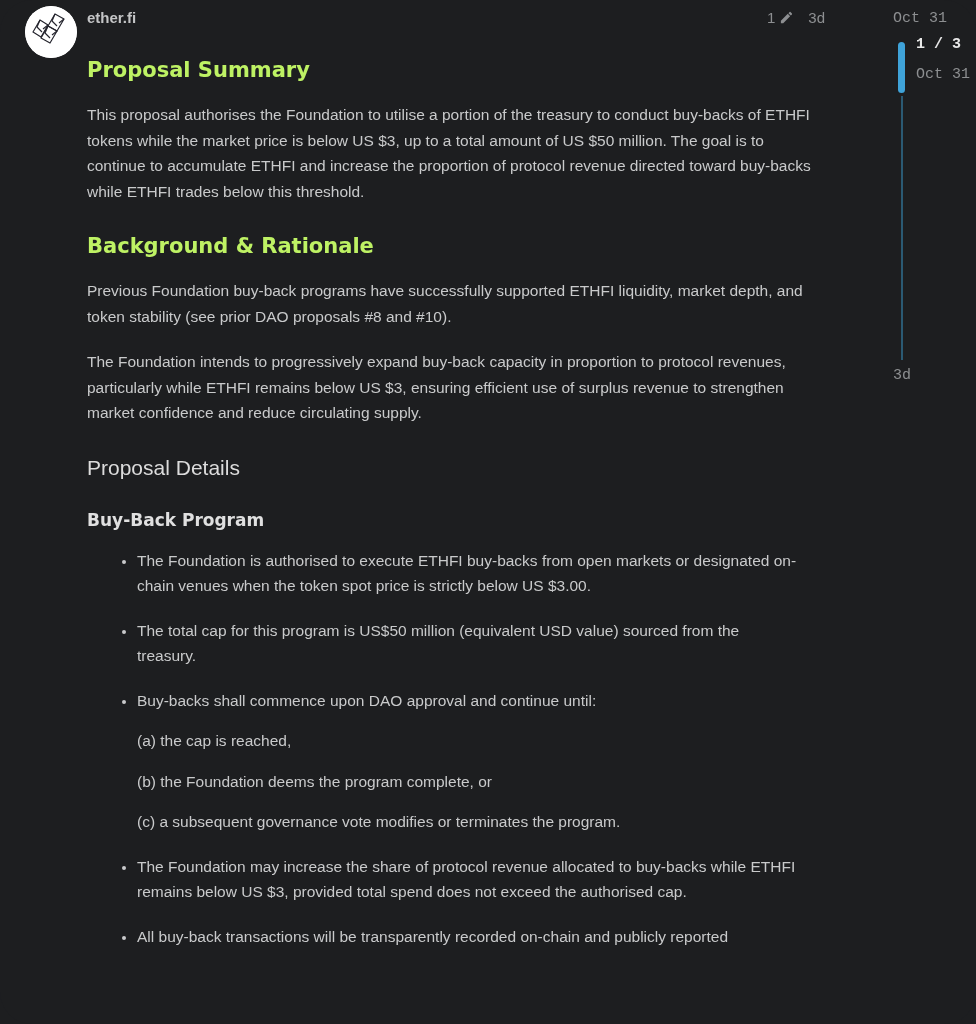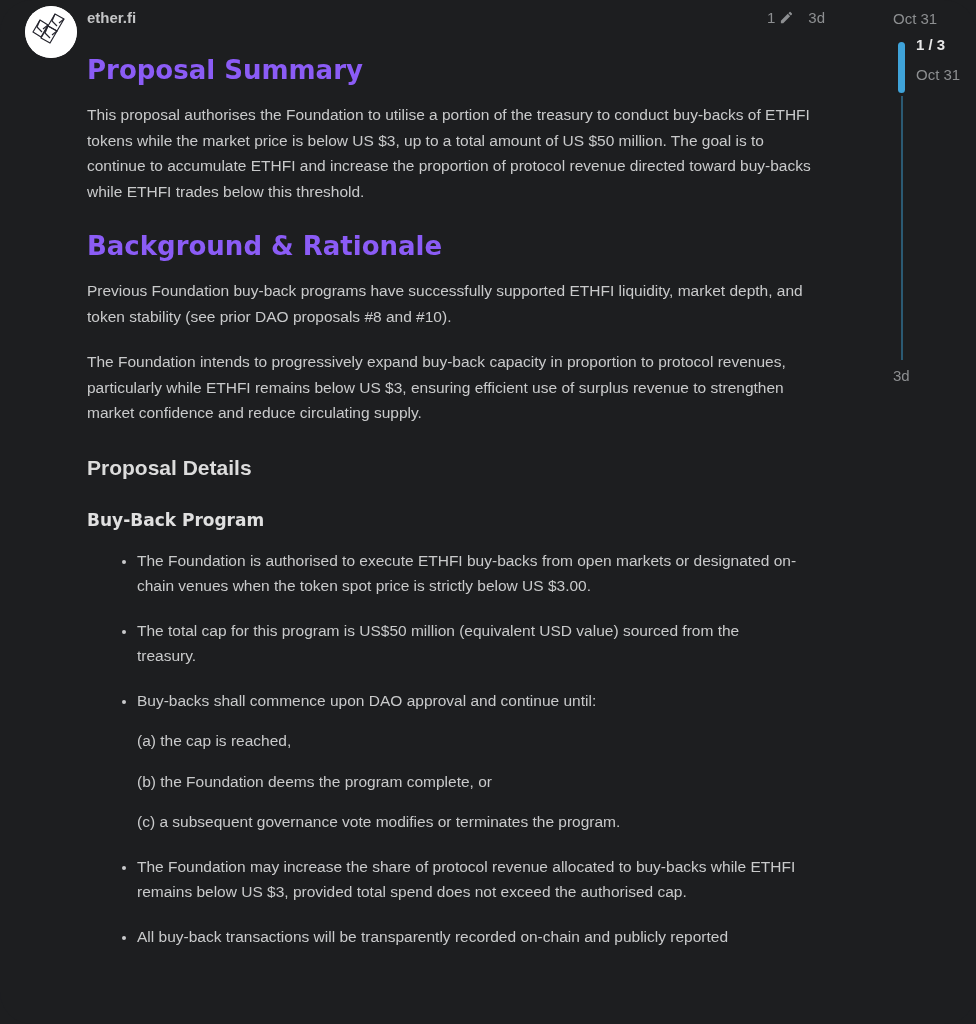--- a/index.html
+++ b/index.html
@@ -25,37 +25,37 @@
   .post-meta { display:flex; align-items:center; gap:14px; color:#8d8f91; font-size:15px; }
   .edit-count { display:inline-flex; align-items:center; gap:4px; cursor:pointer; }
   .edit-count svg { display:block; }
   .post-age { cursor:pointer; }
 
   
   .cooked { font-size:15.5px; line-height:25.5px; color:#c9cacb; }
   .cooked p { margin:0 0 20px; }
   .h-heavy {
     font-family:"DejaVu Sans", sans-serif; font-weight:800;
-    font-size:26px; line-height:24px; color:#8b5cf6; margin:30px 0 20px;
+    font-size:21px; line-height:24px; color:#bef264; margin:30px 0 20px;
   }
   .h-plain {
-    font-family:"Liberation Sans", sans-serif; font-weight:bold;
+    font-family:"Liberation Sans", sans-serif; font-weight:normal;
     font-size:21px; line-height:24px; color:#dcdcdc; margin:30px 0 30px;
   }
   .h-sub {
     font-family:"DejaVu Sans", sans-serif; font-weight:800;
     font-size:17px; line-height:20px; color:#e0e0e0; margin:0 0 18px;
   }
   .cooked ul { margin:10px; padding-left:40px; list-style:disc; }
   .cooked li { margin-bottom:19px; }
   .cooked li::marker { color:#c9cacb; font-size:13px; }
   .cooked li p.sub { margin:15px 0 0; }
 
   
-  .timeline { position:absolute; top:0; left:880px; width:96px; height:420px; font-size:15px; }
+  .timeline { position:absolute; top:0; left:880px; width:96px; height:420px; font-size:15px;font-family:Liberation Mono, monospace; }
   .tl-start { position:absolute; top:10px; left:13px; color:#8d8f91; cursor:pointer; }
   .tl-handle {
     position:absolute; top:42px; left:18px; width:7px; height:51px;
     border-radius:4px; background:#3fa3d9; cursor:grab;
   }
   .tl-line {
     position:absolute; top:96px; left:21px; width:2px; height:264px;
     background:rgba(63,163,217,0.45);
   }
   .tl-pos { position:absolute; top:36px; left:36px; font-weight:bold; color:#e8e8e8; white-space:nowrap; }

